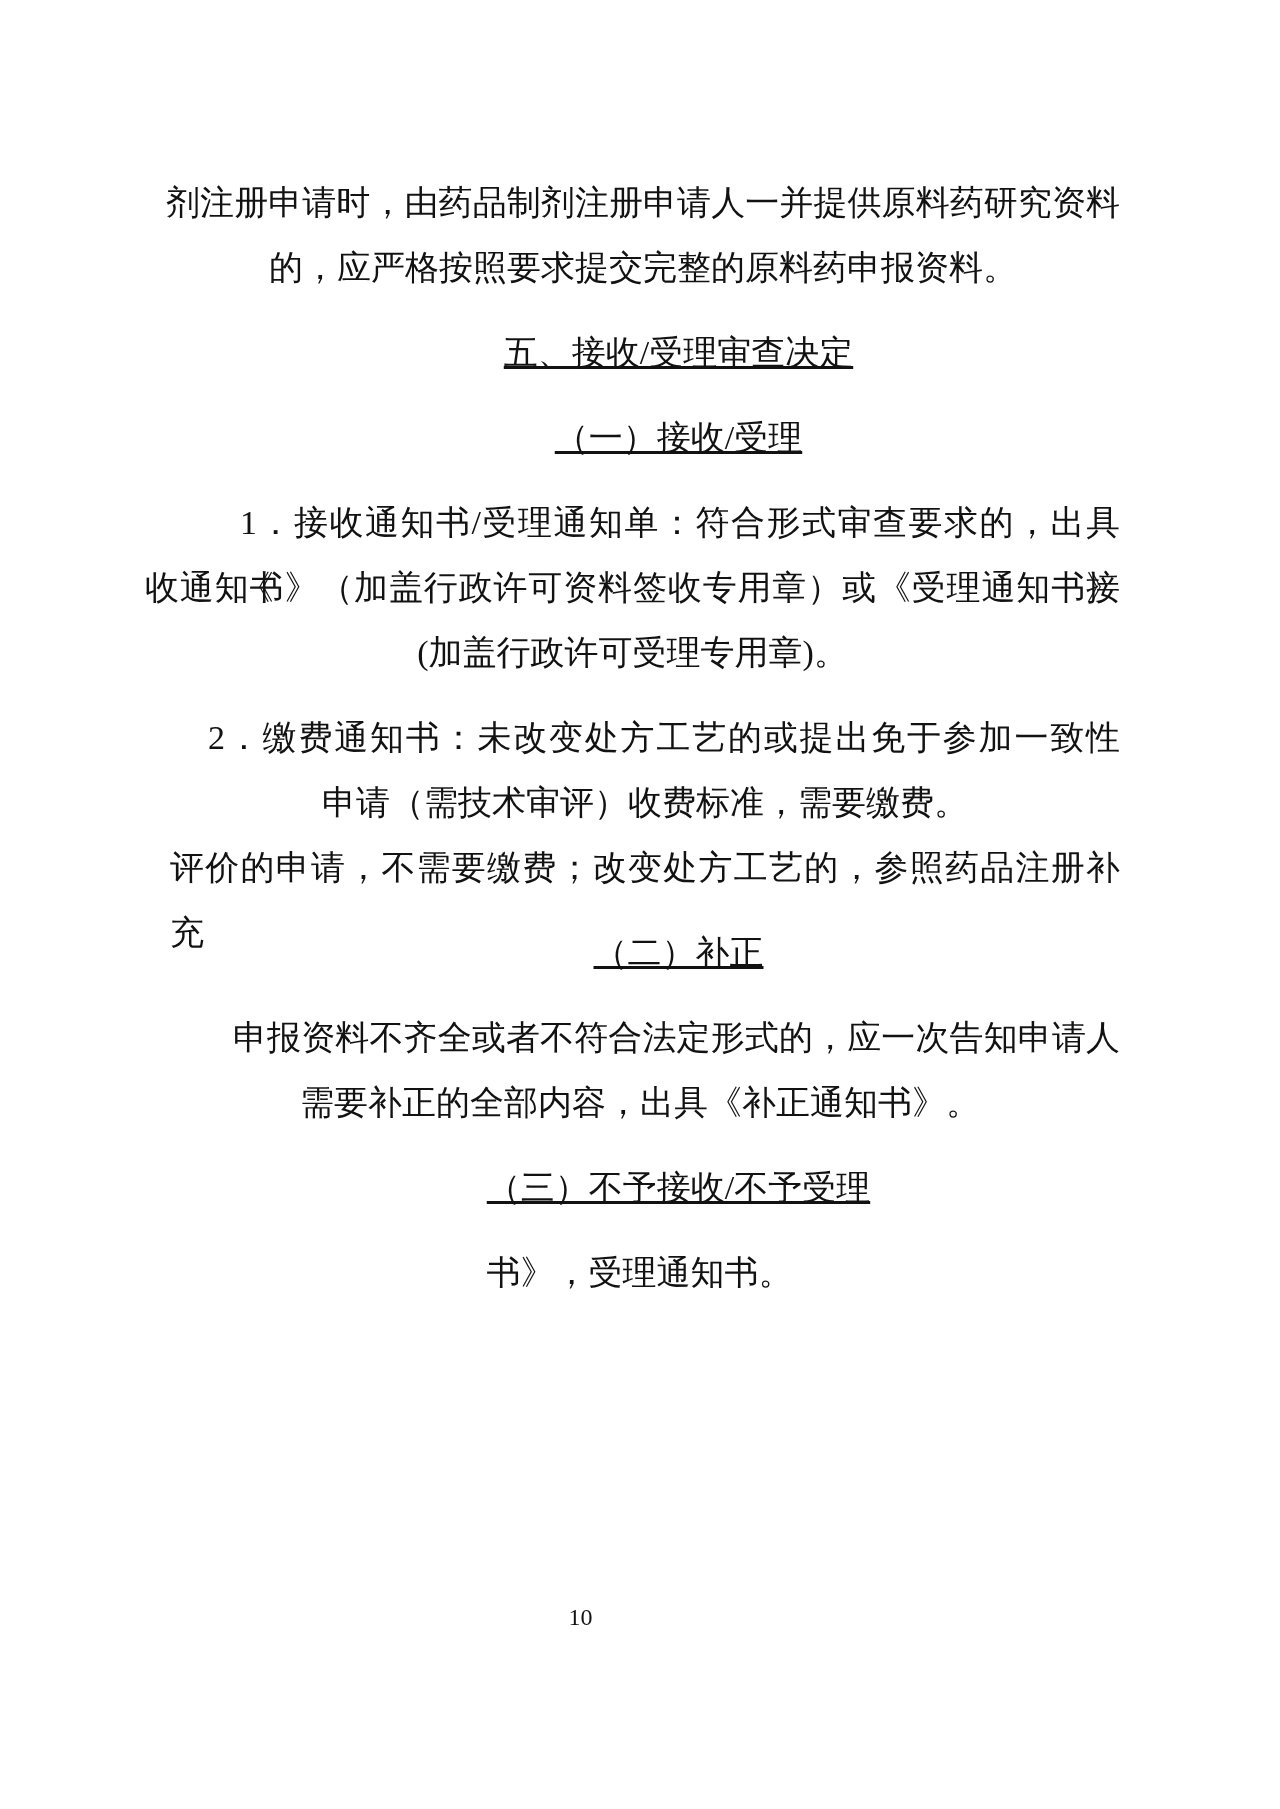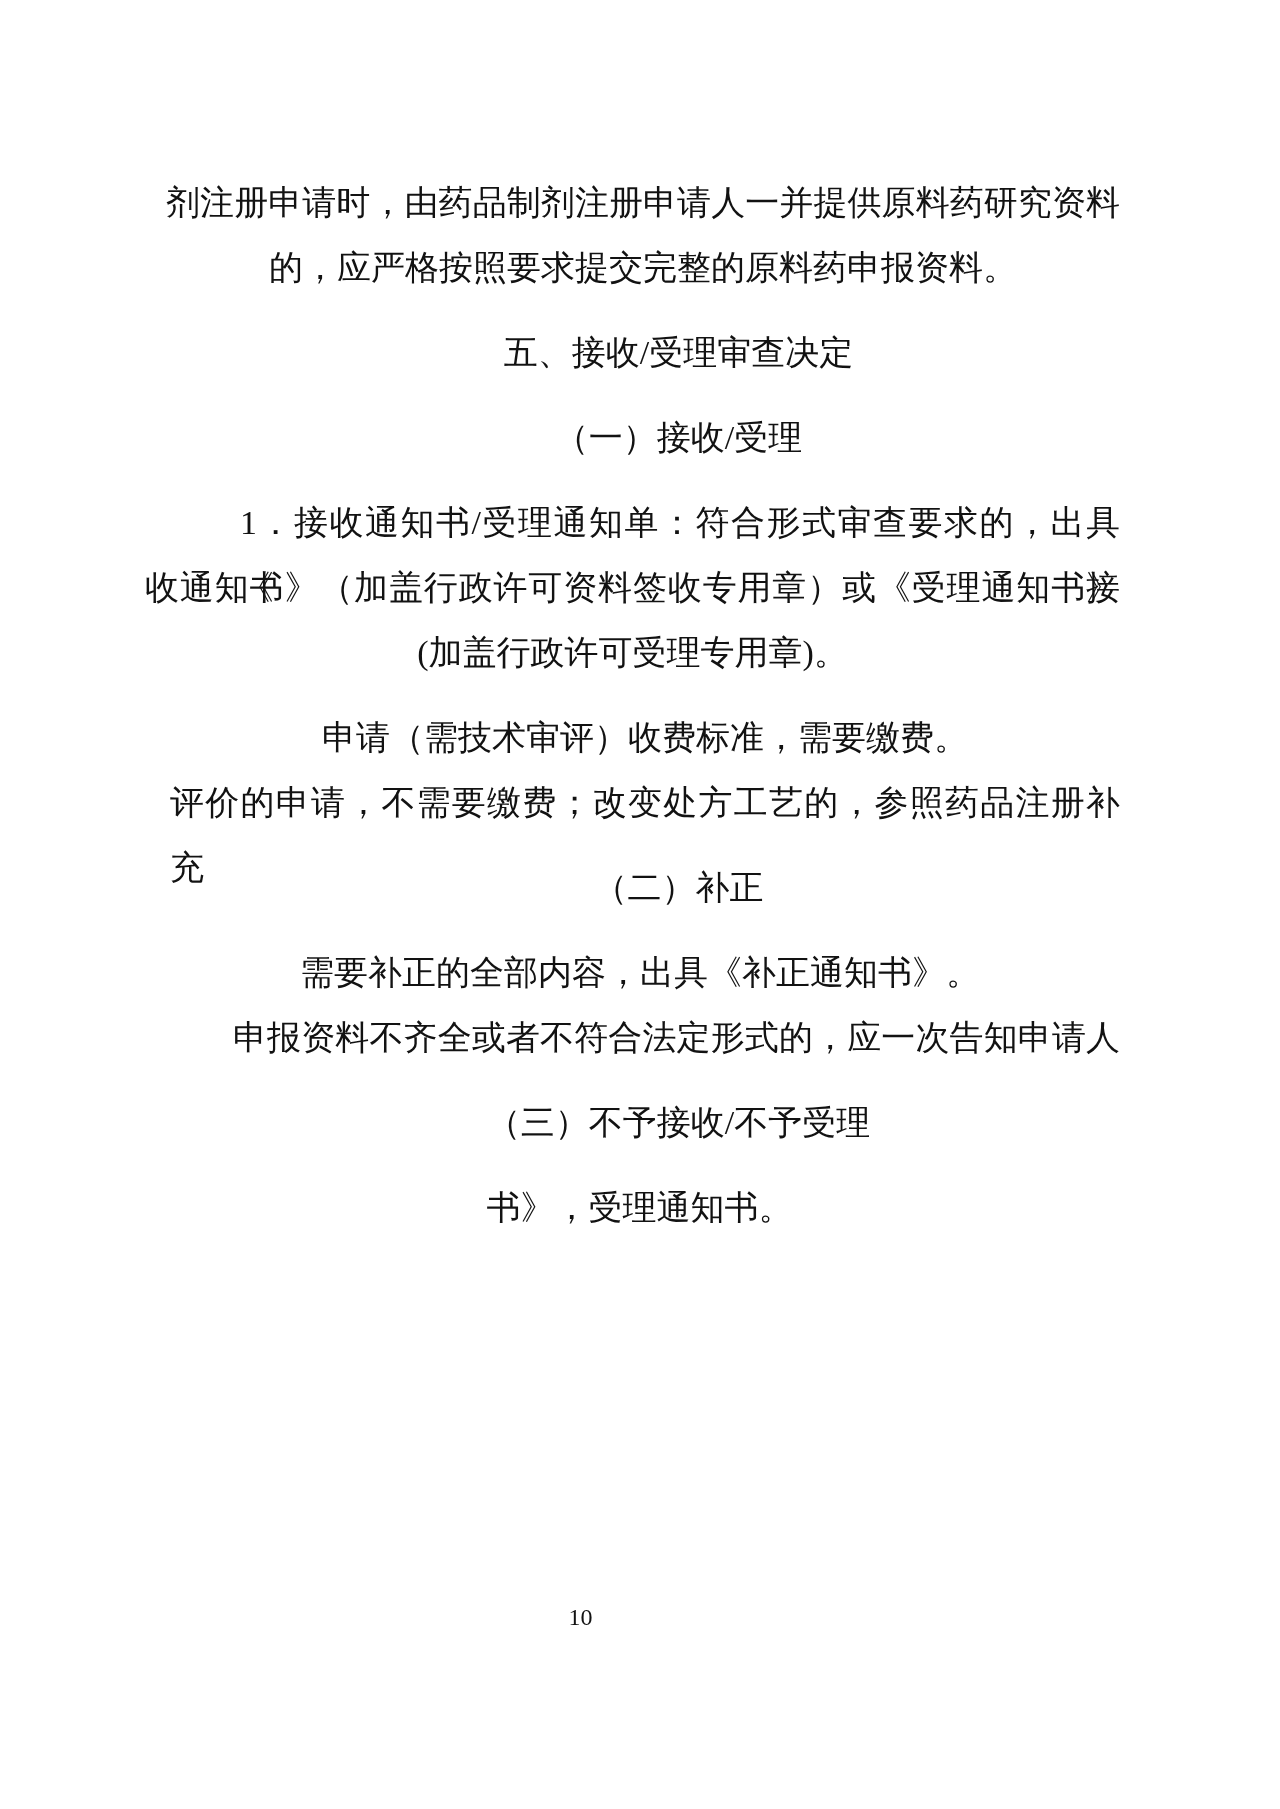--- a/index.html
+++ b/index.html
@@ -34,21 +34,21 @@
     text-align: center;
   }
   
   .jl {
     text-align: justify;
     text-align-last: justify;
     text-justify: inter-character;
   }
   
   .ind21 { padding-left: 21px; }
-  .ind92 { padding-left: 92px; }
+  .ind92 { padding-left: 92px; text-decoration: underline; }
   .ind95 { padding-left: 95px; }
   .ind63 { padding-left: 63px; }
   .ind25 { padding-left: 25px; }
   .ind88 { padding-left: 88px; }
   .ind90 { padding-left: 90px; }
   .ind15 { padding-left: 15px; }
   .ind14 { padding-left: 14px; }
   .page-number {
     position: absolute;
     left: 0;
@@ -80,31 +80,32 @@
       <div class="ln ind92">（一）接收/受理</div>
     </div>
 
     <div class="para">
       <div class="ln jl ind95">1．接收通知书/受理通知单：符合形式审查要求的，出具《接</div>
       <div class="ln jl">收通知书》（加盖行政许可资料签收专用章）或《受理通知书》</div>
       <div class="ln">(加盖行政许可受理专用章)。</div>
     </div>
 
     <div class="para">
+      <div class="ln jl ind63">2．缴费通知书：未改变处方工艺的或提出免于参加一致性</div>
       <div class="ln ind25">申请（需技术审评）收费标准，需要缴费。</div>
       <div class="ln jl ind25">评价的申请，不需要缴费；改变处方工艺的，参照药品注册补充</div>
     </div>
 
     <div class="para">
       <div class="ln ind92">（二）补正</div>
     </div>
 
     <div class="para">
+      <div class="ln jl ind88">申报资料不齐全或者不符合法定形式的，应一次告知申请人</div>
       <div class="ln ind15">需要补正的全部内容，出具《补正通知书》。</div>
-      <div class="ln jl ind88">申报资料不齐全或者不符合法定形式的，应一次告知申请人</div>
     </div>
 
     <div class="para">
       <div class="ln ind92">（三）不予接收/不予受理</div>
     </div>
 
     <div class="para">
       <div class="ln ind14">书》，受理通知书。</div>
     </div>
 

